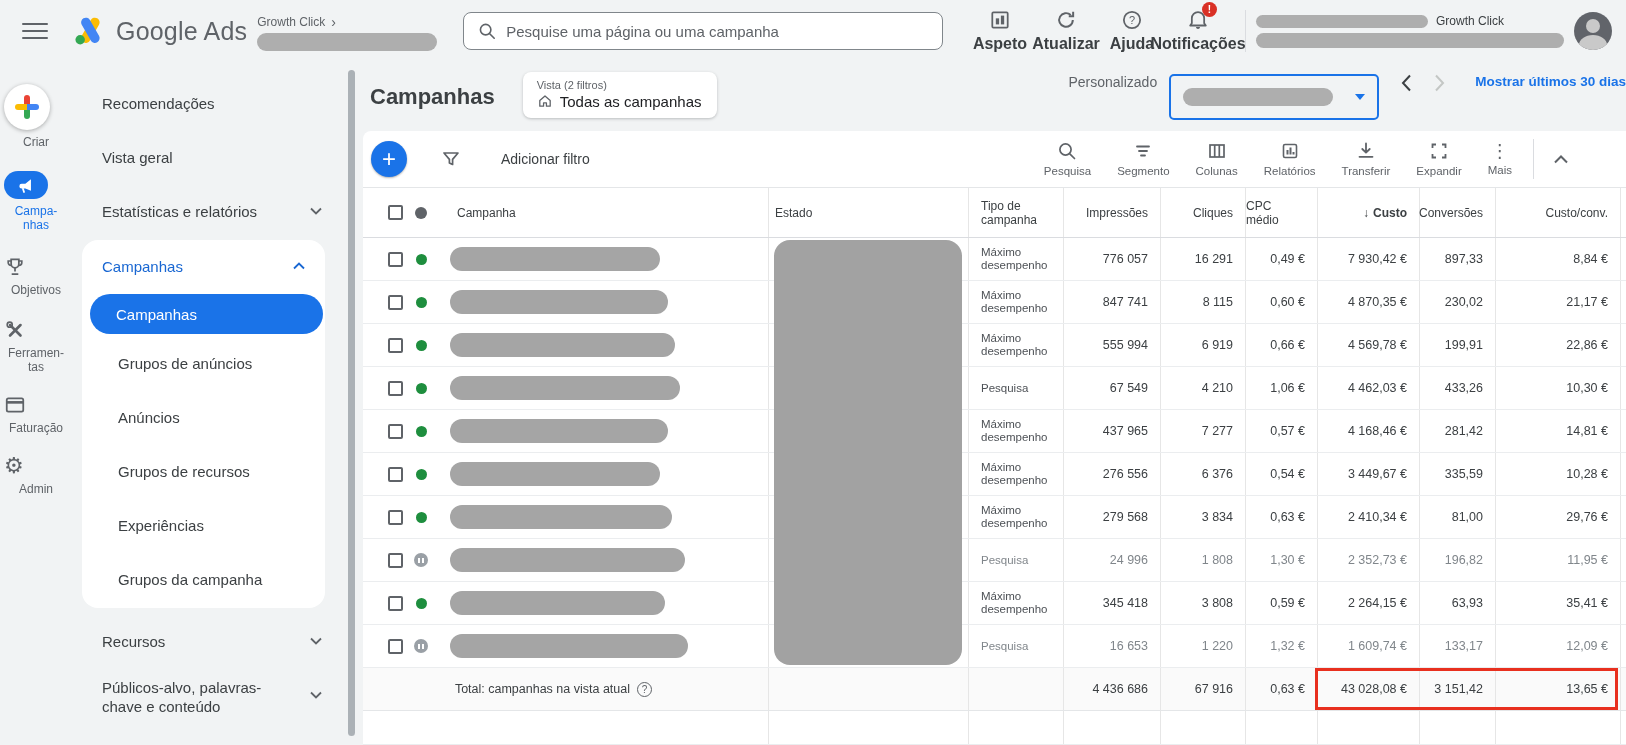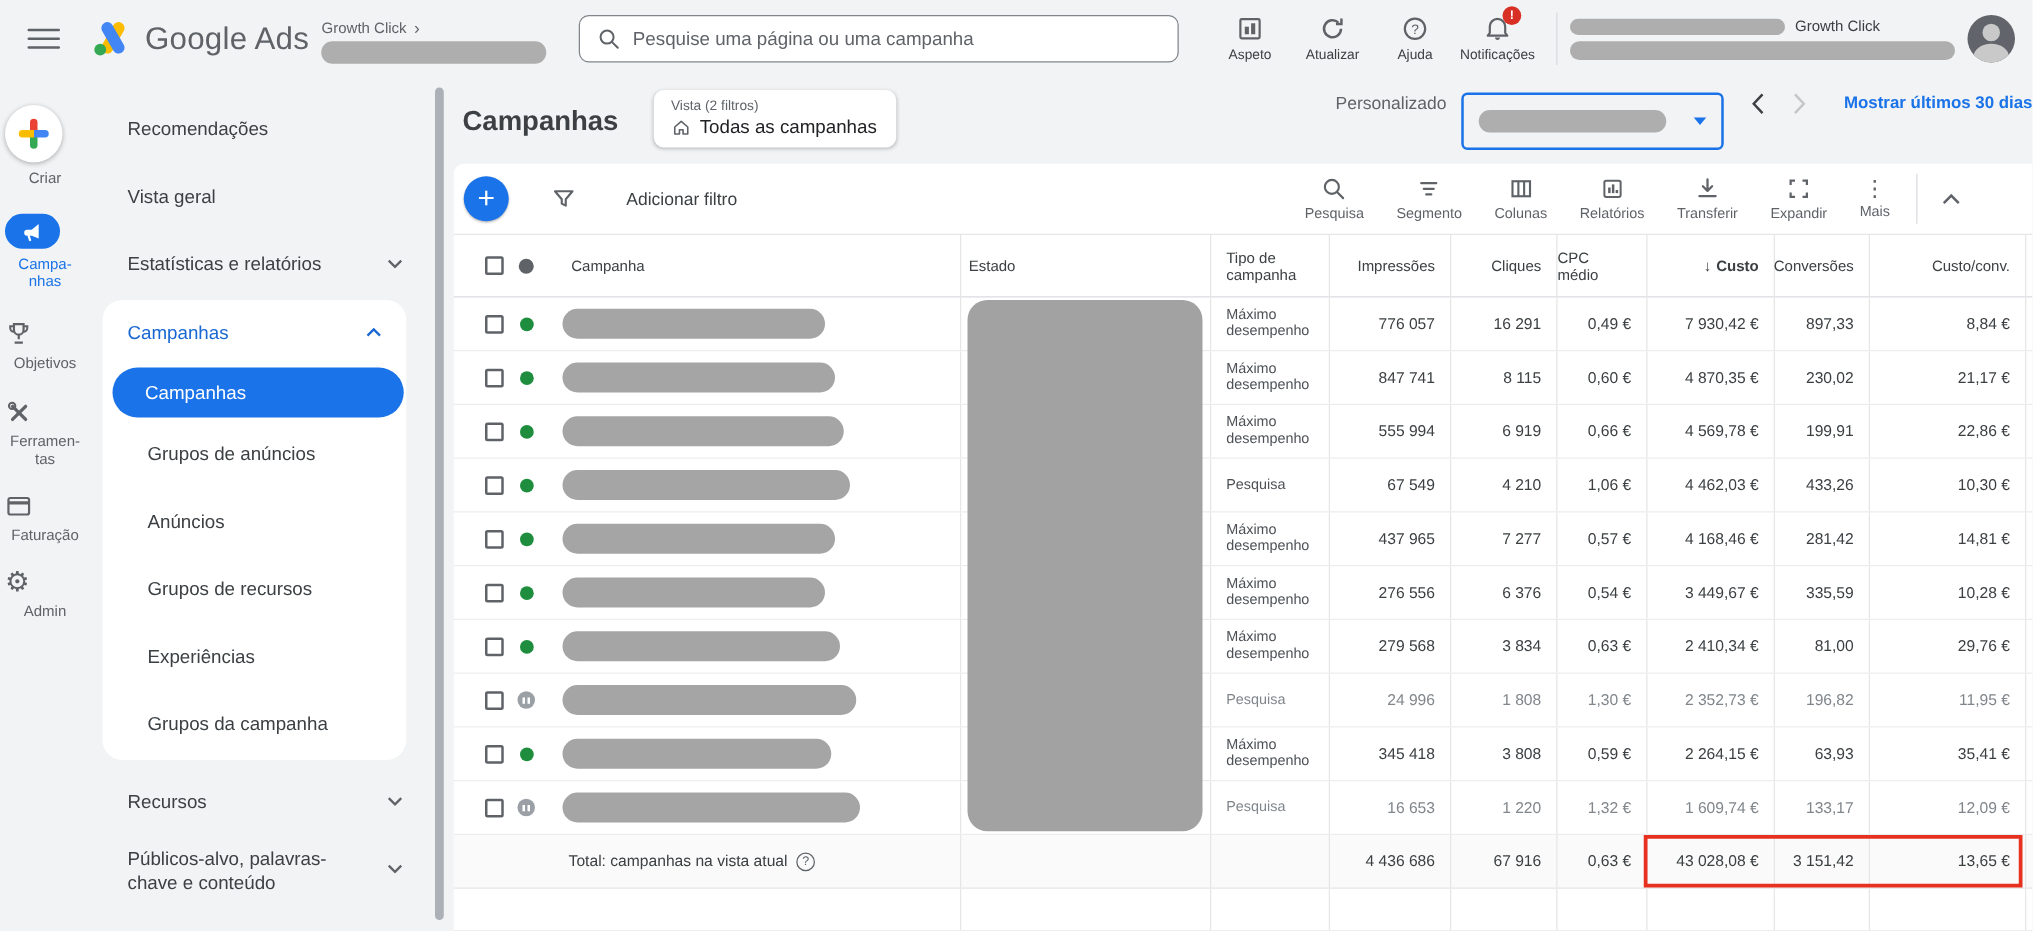--- a/index.html
+++ b/index.html
@@ -17,21 +17,21 @@
   .crumb { display:flex; flex-direction:column; margin-left:10px; margin-top:2px; }
   .crumb-top { font-size:12px; color:#5f6368; display:flex; align-items:center; gap:6px; }
   .crumb-chev { font-size:14px; color:#5f6368; }
   .redact { background:#aeaeae; border-radius:10px; }
   .crumb-pill { width:180px; height:18px; margin-top:3px; }
   .search-box { margin-left:26px; width:480px; height:38px; background:#fff; border:1px solid #80868b; border-radius:8px; display:flex; align-items:center; padding:0 14px; }
   .search-box input { border:none; outline:none; flex:1; font-size:15px; color:#3c4043; margin-left:10px; background:transparent; font-family:inherit; }
   .search-box input::placeholder { color:#5f6368; }
   .top-right { margin-left:auto; display:flex; align-items:center; padding-right:14px; }
   .top-action { display:flex; flex-direction:column; align-items:center; width:66px; cursor:pointer; }
-  .top-action .lbl { font-size:11px; color:#3c4043; margin-top:4px; white-space:nowrap; }
+  .top-action .lbl { font-size:16px; color:#3c4043; margin-top:4px; white-space:nowrap;font-weight:bold; }
   .bell-wrap { position:relative; }
   .badge { position:absolute; top:-7px; right:-8px; width:15px; height:15px; background:#d93025; border-radius:50%; color:#fff; font-size:10px; font-weight:bold; display:flex; align-items:center; justify-content:center; }
   .tb-divider { width:1px; height:42px; background:#dadce0; margin:0 10px 0 14px; }
   .account { display:flex; flex-direction:column; gap:5px; margin-right:10px; }
   .acct-row1 { display:flex; align-items:center; gap:8px; }
   .acct-pill1 { width:172px; height:13px; }
   .acct-name { font-size:12px; color:#3c4043; white-space:nowrap; }
   .acct-pill2 { width:308px; height:15px; }
   .avatar { width:38px; height:38px; border-radius:50%; background:#61646a; overflow:hidden; position:relative; flex:none; cursor:pointer; }
   .avatar::before { content:""; position:absolute; top:7px; left:12px; width:14px; height:14px; border-radius:50%; background:#c9c9c9; }
@@ -62,21 +62,21 @@
 
   
   .vscroll { position:absolute; left:348px; top:70px; width:7px; height:666px; background:#9aa0a6; opacity:.8; border-radius:4px; cursor:grab; }
 
   
   .main { position:absolute; left:363px; top:62px; right:0; bottom:0; }
   .page-head { position:absolute; top:0; left:0; right:0; height:69px; display:flex; align-items:center; }
   .page-title { font-size:22px; color:#3c4043; margin-left:7px; }
   .view-chip { margin-left:28px; margin-top:-4px; background:#fff; border-radius:8px; box-shadow:0 1px 3px rgba(60,64,67,.3); padding:7px 16px 8px 14px; cursor:pointer; }
   .view-cap { font-size:11px; color:#5f6368; }
-  .view-val { display:flex; align-items:flex-end; gap:7px; font-size:15px; color:#202124; margin-top:2px; }
+  .view-val { display:flex; align-items:center; gap:7px; font-size:15px; color:#202124; margin-top:2px; }
   .head-right { margin-left:auto; display:flex; align-items:flex-start; }
   .date-label { font-size:14px; color:#5f6368; margin-right:12px; }
   .date-box { width:210px; height:46px; border:2px solid #1a73e8; border-radius:5px; display:flex; align-items:center; padding:0 12px; cursor:pointer; background:#f1f3f4; }
   .date-pill { width:150px; height:18px; border-radius:9px; }
   .date-caret { margin-left:auto; width:0; height:0; border-left:5px solid transparent; border-right:5px solid transparent; border-top:6px solid #1a73e8; }
   .chev-btn { margin-left:22px; cursor:pointer; }
   .chev-btn.disabled { cursor:default; }
   .date-link { margin-left:30px; font-size:13.5px; font-weight:bold; color:#1a73e8; cursor:pointer; white-space:nowrap; }
 
   

